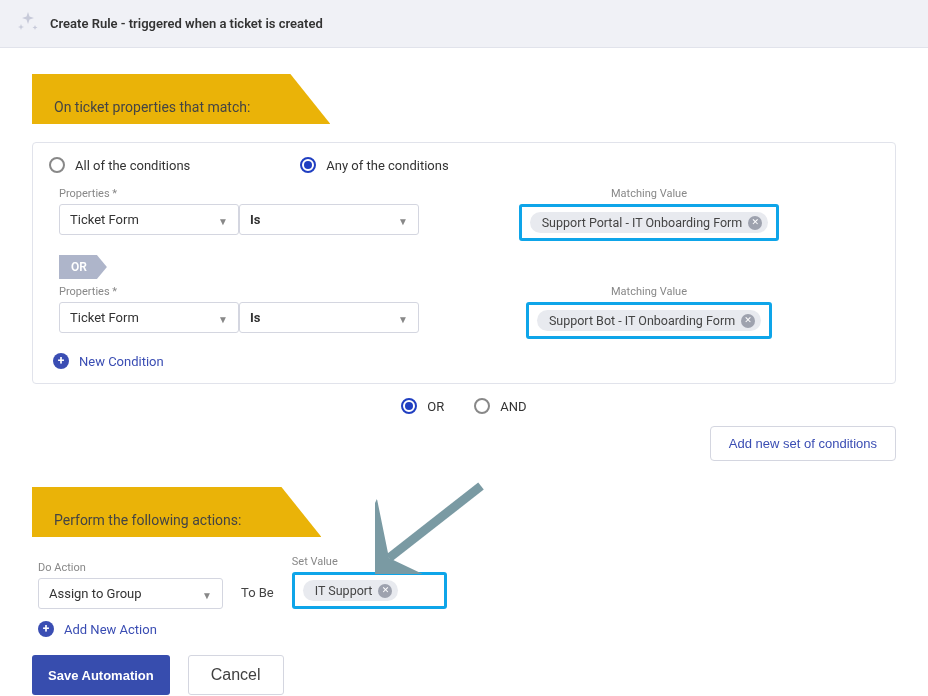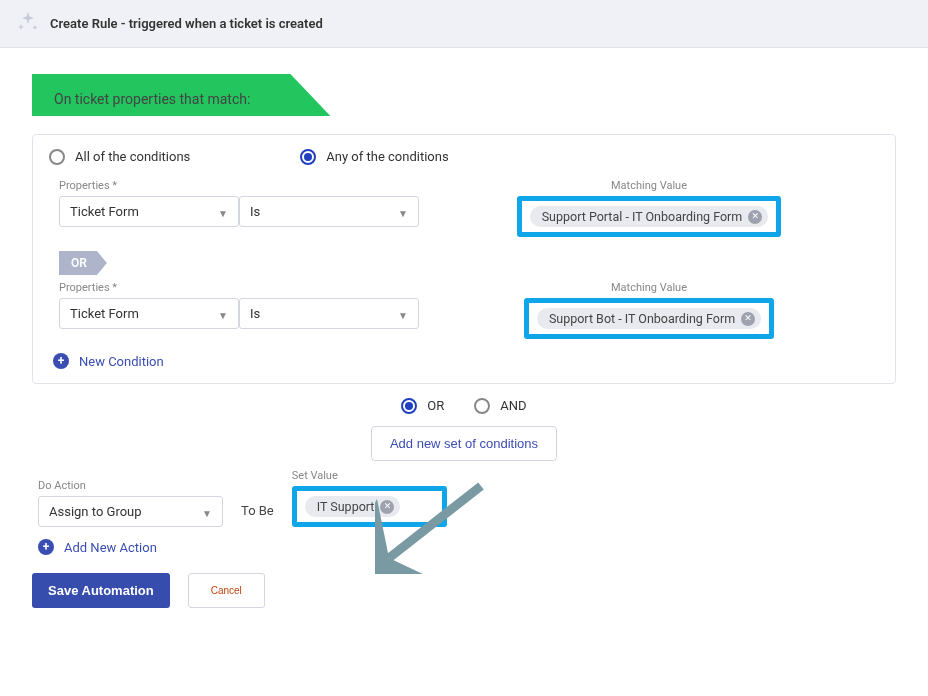--- a/index.html
+++ b/index.html
@@ -34,42 +34,43 @@
     padding: 0 32px 0 32px;
   }
 
   .section-label-wrap {
     margin-top: 26px;
     margin-bottom: 18px;
     position: relative;
   }
   .section-label {
     display: inline-block;
-    background: #22c55e;
-    padding: 17px 80px 9px 22px;
+    background: #eab308;
+    padding: 25px 80px 9px 22px;
     font-size: 14px;
     color: #444;
     clip-path: polygon(0 0, calc(100% - 40px) 0, 100% 100%, 0 100%);
   }
 
   .conditions-box {
     border: 1px solid #e1e3eb;
     border-radius: 4px;
     padding: 14px 16px 14px 16px;
     margin-bottom: 14px;
     background: #fff;
   }
 
   .radio-row {
     display: flex;
     gap: 110px;
     margin-bottom: 14px;
   }
   .radio-item {
     display: flex;
+    align-items: center;
     gap: 10px;
     cursor: pointer;
   }
   .radio-circle {
     width: 16px;
     height: 16px;
     border-radius: 50%;
     border: 2px solid #888;
     display: inline-flex;
     align-items: center;
@@ -92,21 +93,21 @@
     gap: 0;
     padding-left: 10px;
     margin-bottom: 10px;
   }
   .field-col {
     display: flex;
     flex-direction: column;
     gap: 4px;
   }
   .field-col.prop { width: 180px; }
-  .field-col.op { width: 180px; }
+  .field-col.op { width: 180px; font-weight: bold; }
   .field-col.val { flex: 1; align-items: center; }
   .field-label {
     font-size: 11px;
     color: #888;
   }
   .dropdown {
     border: 1px solid #d4d6e0;
     border-radius: 3px;
     padding: 7px 10px;
     display: flex;
@@ -115,21 +116,21 @@
     background: #fff;
     cursor: pointer;
     font-size: 13px;
     color: #333;
   }
   .dropdown .caret {
     color: #888;
     font-size: 10px;
   }
   .chip-container {
-    border: 5px solid #0ea5e9;
+    border: 3px solid #0ea5e9;
     border-radius: 3px;
     padding: 5px 8px;
     background: #fff;
     min-height: 32px;
     display: flex;
     align-items: center;
   }
   .chip {
     display: inline-flex;
     align-items: center;
@@ -192,21 +193,21 @@
   }
 
   .center-row {
     display: flex;
     justify-content: center;
     gap: 30px;
     margin: 6px 0 12px;
   }
   .center-btn {
     display: flex;
-    justify-content: center;
+    justify-content: flex-end;
     margin-bottom: 8px;
   }
   .outline-btn {
     border: 1px solid #d4d6e0;
     background: #fff;
     color: #3a4db3;
     font-size: 13px;
     padding: 9px 18px;
     border-radius: 4px;
     cursor: pointer;
@@ -237,24 +238,24 @@
     border: none;
     padding: 10px 16px;
     font-size: 13px;
     font-weight: 600;
     border-radius: 3px;
     cursor: pointer;
   }
   .secondary-btn {
     background: #fff;
     border: 1px solid #d4d6e0;
-    color: #c2410c;
+    color: #404040;
     padding: 10px 22px;
     border-radius: 3px;
-    font-size: 10px;
+    font-size: 16px;
     cursor: pointer;
   }
 
   .arrow-overlay {
     position: absolute;
     left: 375px;
     top: 478px;
     pointer-events: none;
   }
 </style>
@@ -359,20 +360,23 @@
     <div class="radio-item">
       <span class="radio-circle"></span>
       <span>AND</span>
     </div>
   </div>
 
   <div class="center-btn">
     <button class="outline-btn">Add new set of conditions</button>
   </div>
 
+  <div class="section-label-wrap">
+    <span class="section-label">Perform the following actions:</span>
+  </div>
 
   <div class="actions-row">
     <div class="field-col prop">
       <span class="field-label">Do Action</span>
       <div class="dropdown">
         <span>Assign to Group</span>
         <span class="caret">▼</span>
       </div>
     </div>
     <div class="tobe-label">To Be</div>

